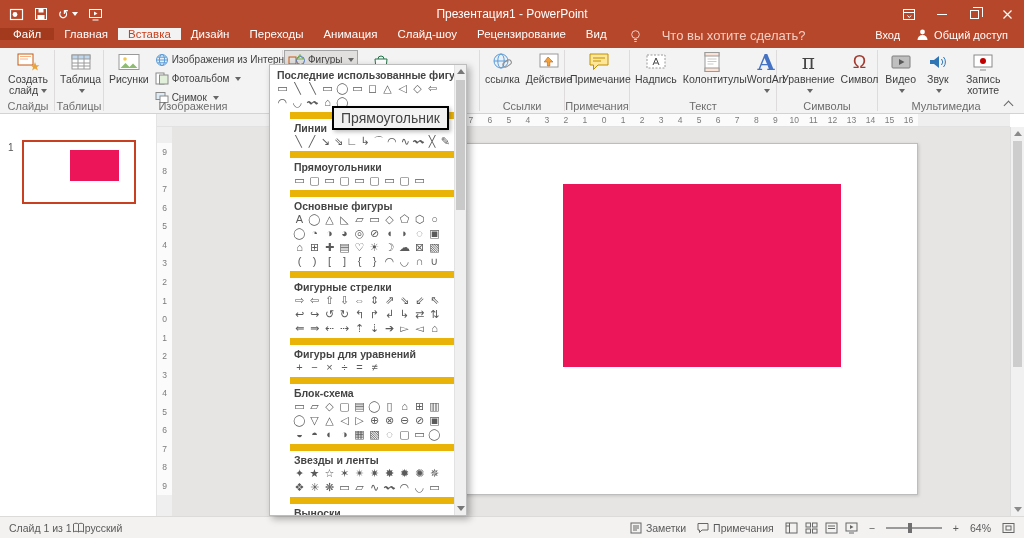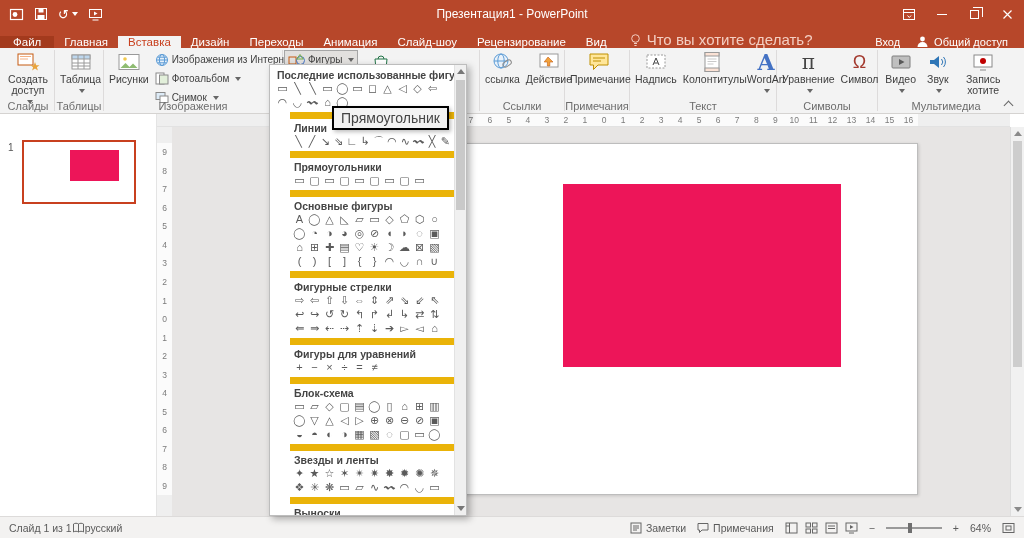--- a/index.html
+++ b/index.html
@@ -18,25 +18,25 @@
   .i-min { width:10px; height:1px; background:#fff; }
   .i-restore { width:9px; height:9px; border:1px solid #fff; position:relative; background:var(--red,#B7472A); }
   .i-restore::before { content:""; position:absolute; left:2px; top:-4px; width:9px; height:9px;
                        border:1px solid #fff; border-left:none; border-bottom:none; }
   .undo-glyph { font-size:13px; color:#fff; line-height:1; }
   .dd { display:inline-block; width:0; height:0; border-left:3px solid transparent;
         border-right:3px solid transparent; border-top:4px solid #666; margin-left:3px; vertical-align:middle; }
   .dd.white { border-top-color:#fff; }
   
   .tabrow { position:absolute; left:0; top:28px; right:0; height:20px; background:var(--red,#B7472A);
-            display:flex; align-items:flex-end; color:#fff; font-size:11.5px; }
+            display:flex; align-items:flex-start; color:#fff; font-size:11.5px; }
   .tab { padding:0 10px; display:flex; align-items:center; }
   .tab.file { background:#A33A1D; padding:0 13px; }
   .tab.active { background:#F3F3F3; color:#C8401F; }
-  .t-search { display:flex; align-items:center; gap:5px; margin-left:12px; color:#F3CEC2; font-size:15px; }
+  .t-search { display:flex; align-items:center; gap:20px; margin-left:12px; color:#F3CEC2; font-size:13px; }
   .t-right { margin-left:auto; display:flex; align-items:center; gap:16px; padding-right:16px; font-size:11px; }
   .t-share { display:flex; align-items:center; gap:5px; }
   
   .ribbon { position:absolute; left:0; top:48px; right:0; height:66px; background:#F3F3F3;
             border-bottom:1px solid #D5D3D1; display:flex; align-items:stretch; padding-left:2px; }
   .rgroup { position:relative; display:flex; align-items:flex-start; padding:1px 2px 13px; flex:none; }
   .glabel { position:absolute; bottom:1px; left:0; right:0; text-align:center; font-size:11px; color:#6d6d6d; }
   .gsep { width:1px; background:#DDDBDB; margin:2px 0; flex:none; }
   .bigbtn { display:flex; flex-direction:column; align-items:center; padding:1px 3px; }
   .bigbtn .ic { height:24px; display:flex; align-items:center; justify-content:center; }
@@ -196,21 +196,21 @@
 
     <div class="rgroup g-slides">
       <div class="bigbtn">
         <span class="ic">
           <svg width="24" height="22">
               <rect x="2" y="3" width="15" height="11" fill="#fff" stroke="#C55A11"></rect>
               <path d="M4 5.5h11M4 8h8" stroke="#F4B183"></path>
               <polygon points="19,11 20.2,14.2 23.5,14.2 20.9,16.2 21.9,19.4 19,17.5 16.1,19.4 17.1,16.2 14.5,14.2 17.8,14.2" fill="#E8A33D"></polygon>
             </svg>
         </span>
-        <span class="blabel"><span>Создать доступ</span><span class="dd"></span></span>
+        <span class="blabel"><span>Создать слайд</span><span class="dd"></span></span>
       </div>
       <div class="glabel">Слайды</div>
     </div>
     <div class="gsep"></div>
 
     <div class="rgroup g-tables">
       <div class="bigbtn">
         <span class="ic">
           <svg width="22" height="20">
               <rect x="2" y="3" width="18" height="14" fill="#fff" stroke="#9a9a9a"></rect>

